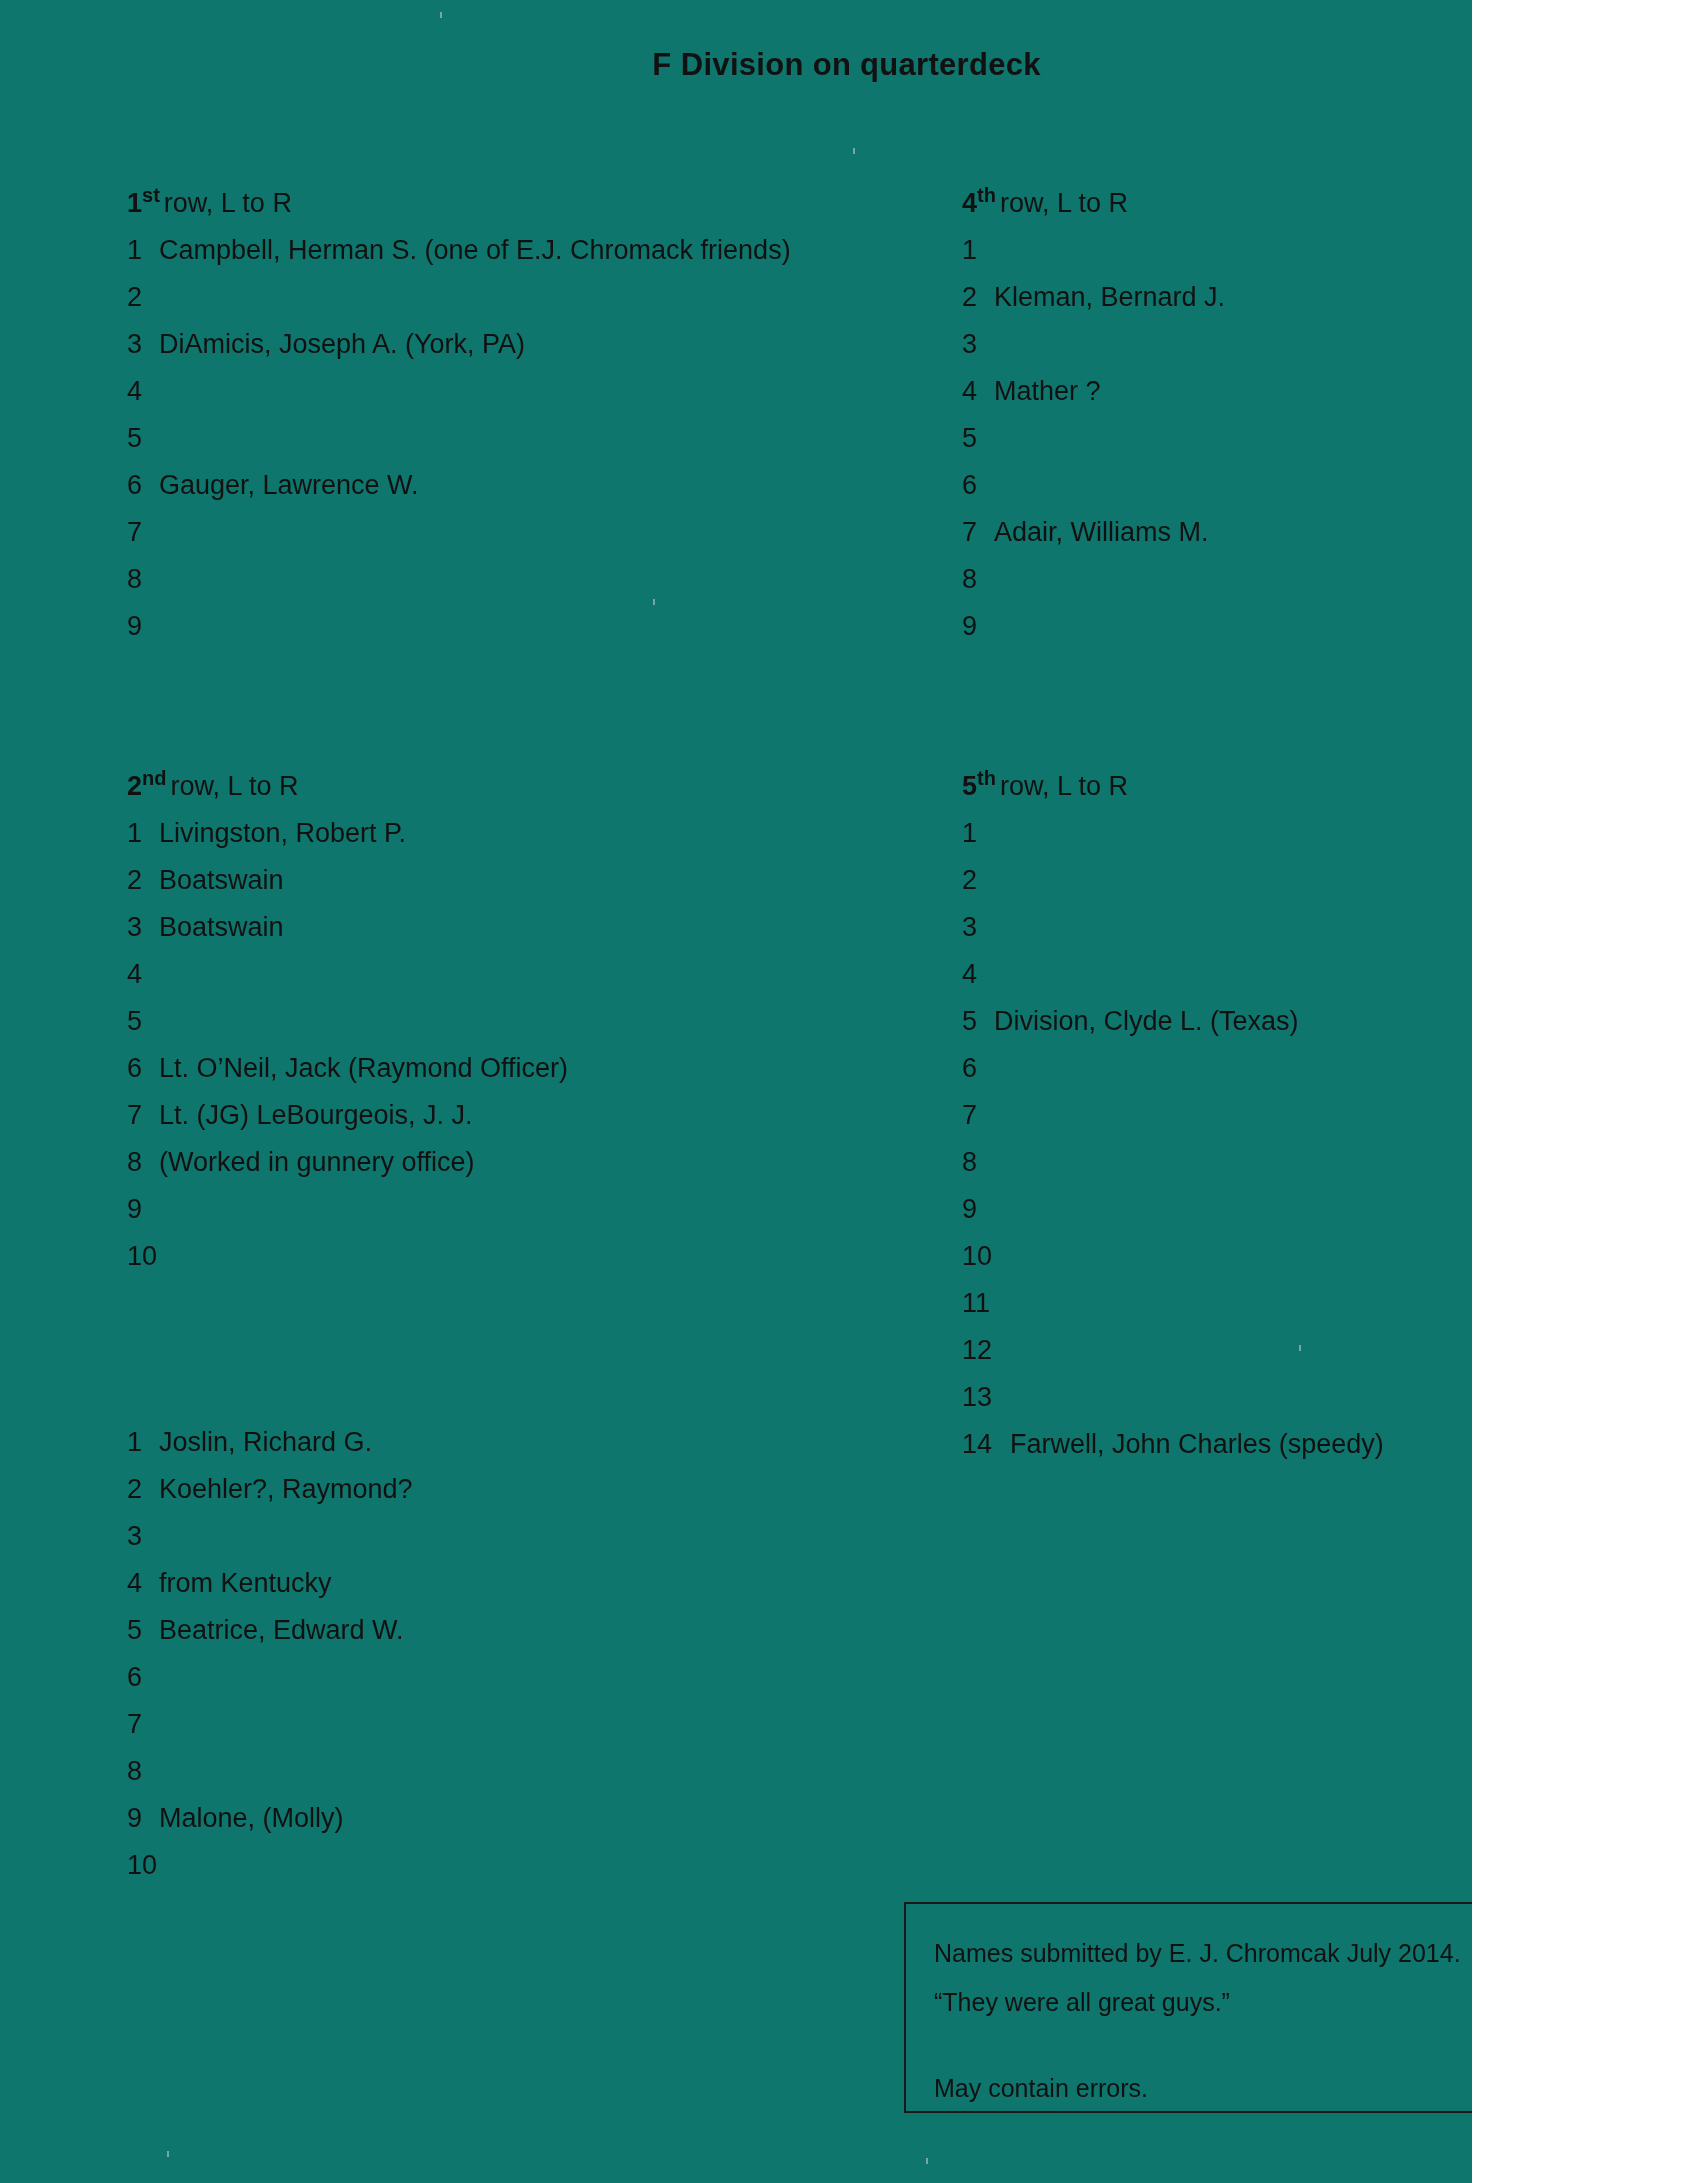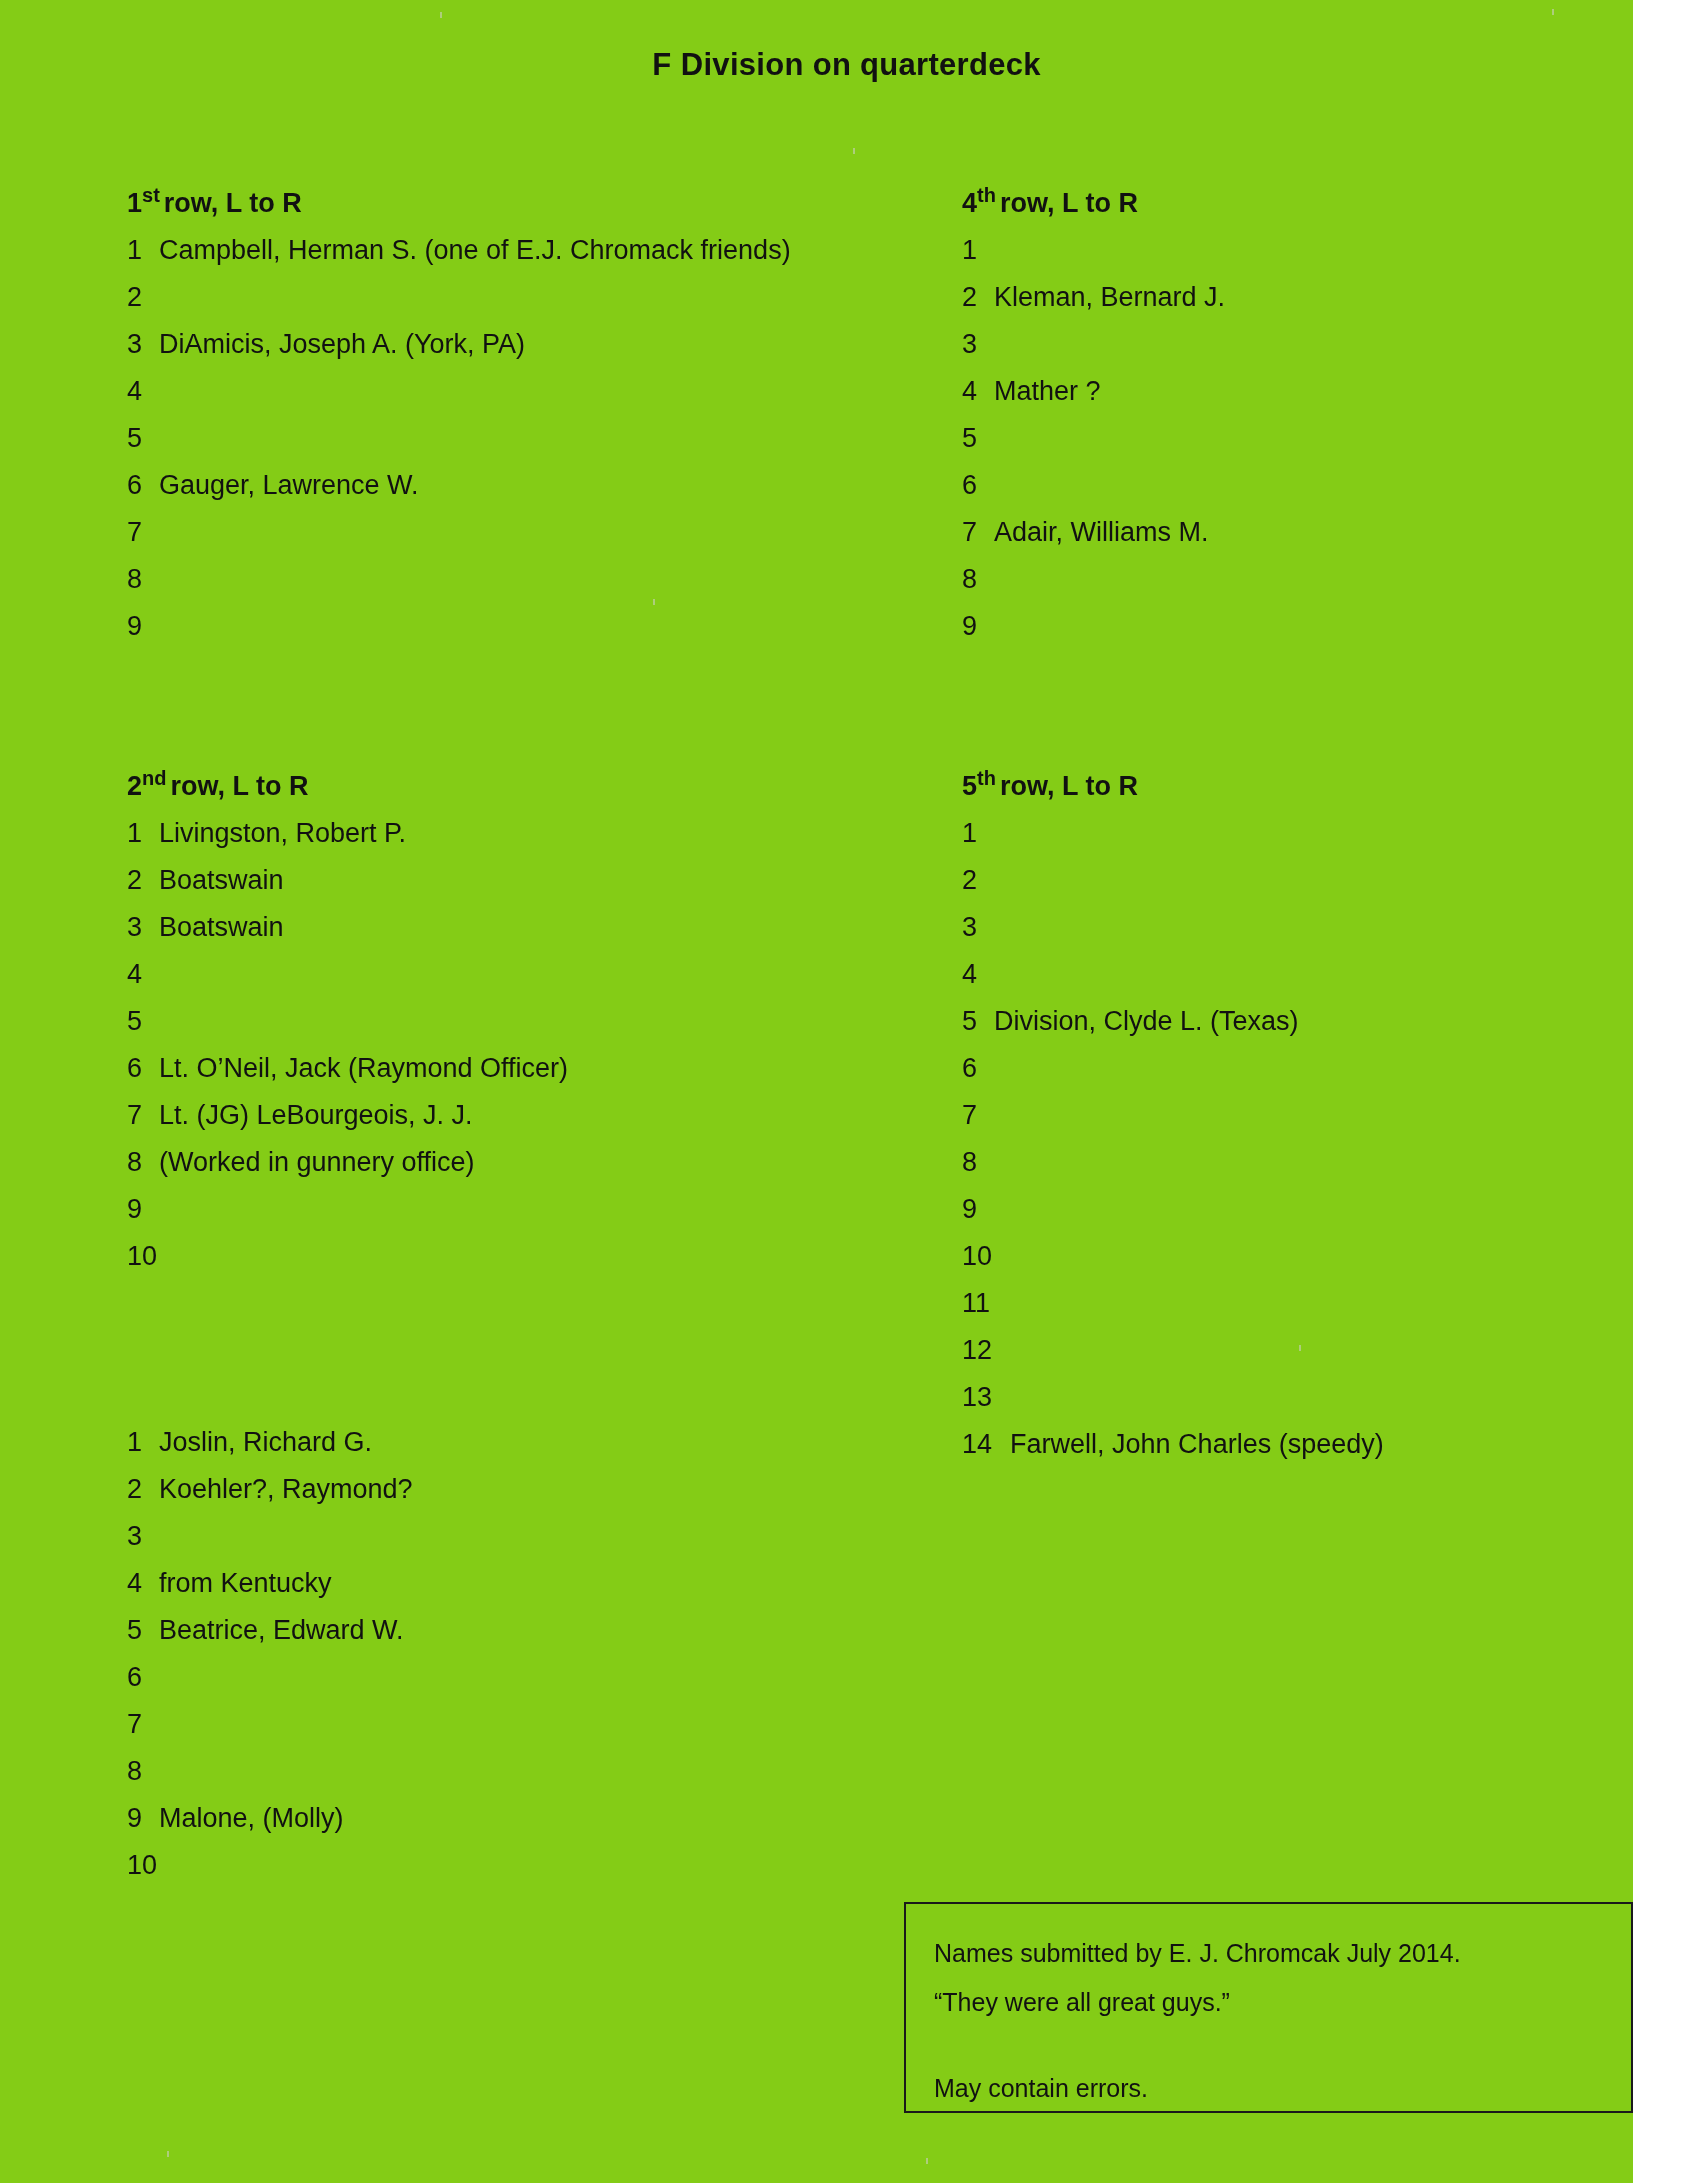--- a/index.html
+++ b/index.html
@@ -3,23 +3,23 @@
 <meta charset="utf-8">
 <title>F Division on quarterdeck</title>
 <style>
   html, body {
     margin: 0;
     padding: 0;
     background: #ffffff;
   }
   .page {
     position: relative;
-    width: 1633px;
+    width: 1472px;
     height: 2183px;
-    background: #84cc16;
+    background: #0f766e;
     font-family: "Liberation Sans", sans-serif;
     color: #111111;
     overflow: hidden;
   }
   
   .speck {
     position: absolute;
     background: #cfcfcf;
     width: 2px;
     height: 6px;
@@ -64,21 +64,21 @@
     font-weight: bold;
     font-size: 27px;
   }
   .block-head .ord sup {
     font-size: 20px;
     font-weight: bold;
     vertical-align: super;
     line-height: 0;
   }
   .block-head .rest {
-    font-weight: bold;
+    font-weight: normal;
     margin-left: 4px;
   }
 
   .entry {
     font-size: 27px;
     line-height: 47px;
     height: 47px;
     white-space: nowrap;
     display: flex;
   }

